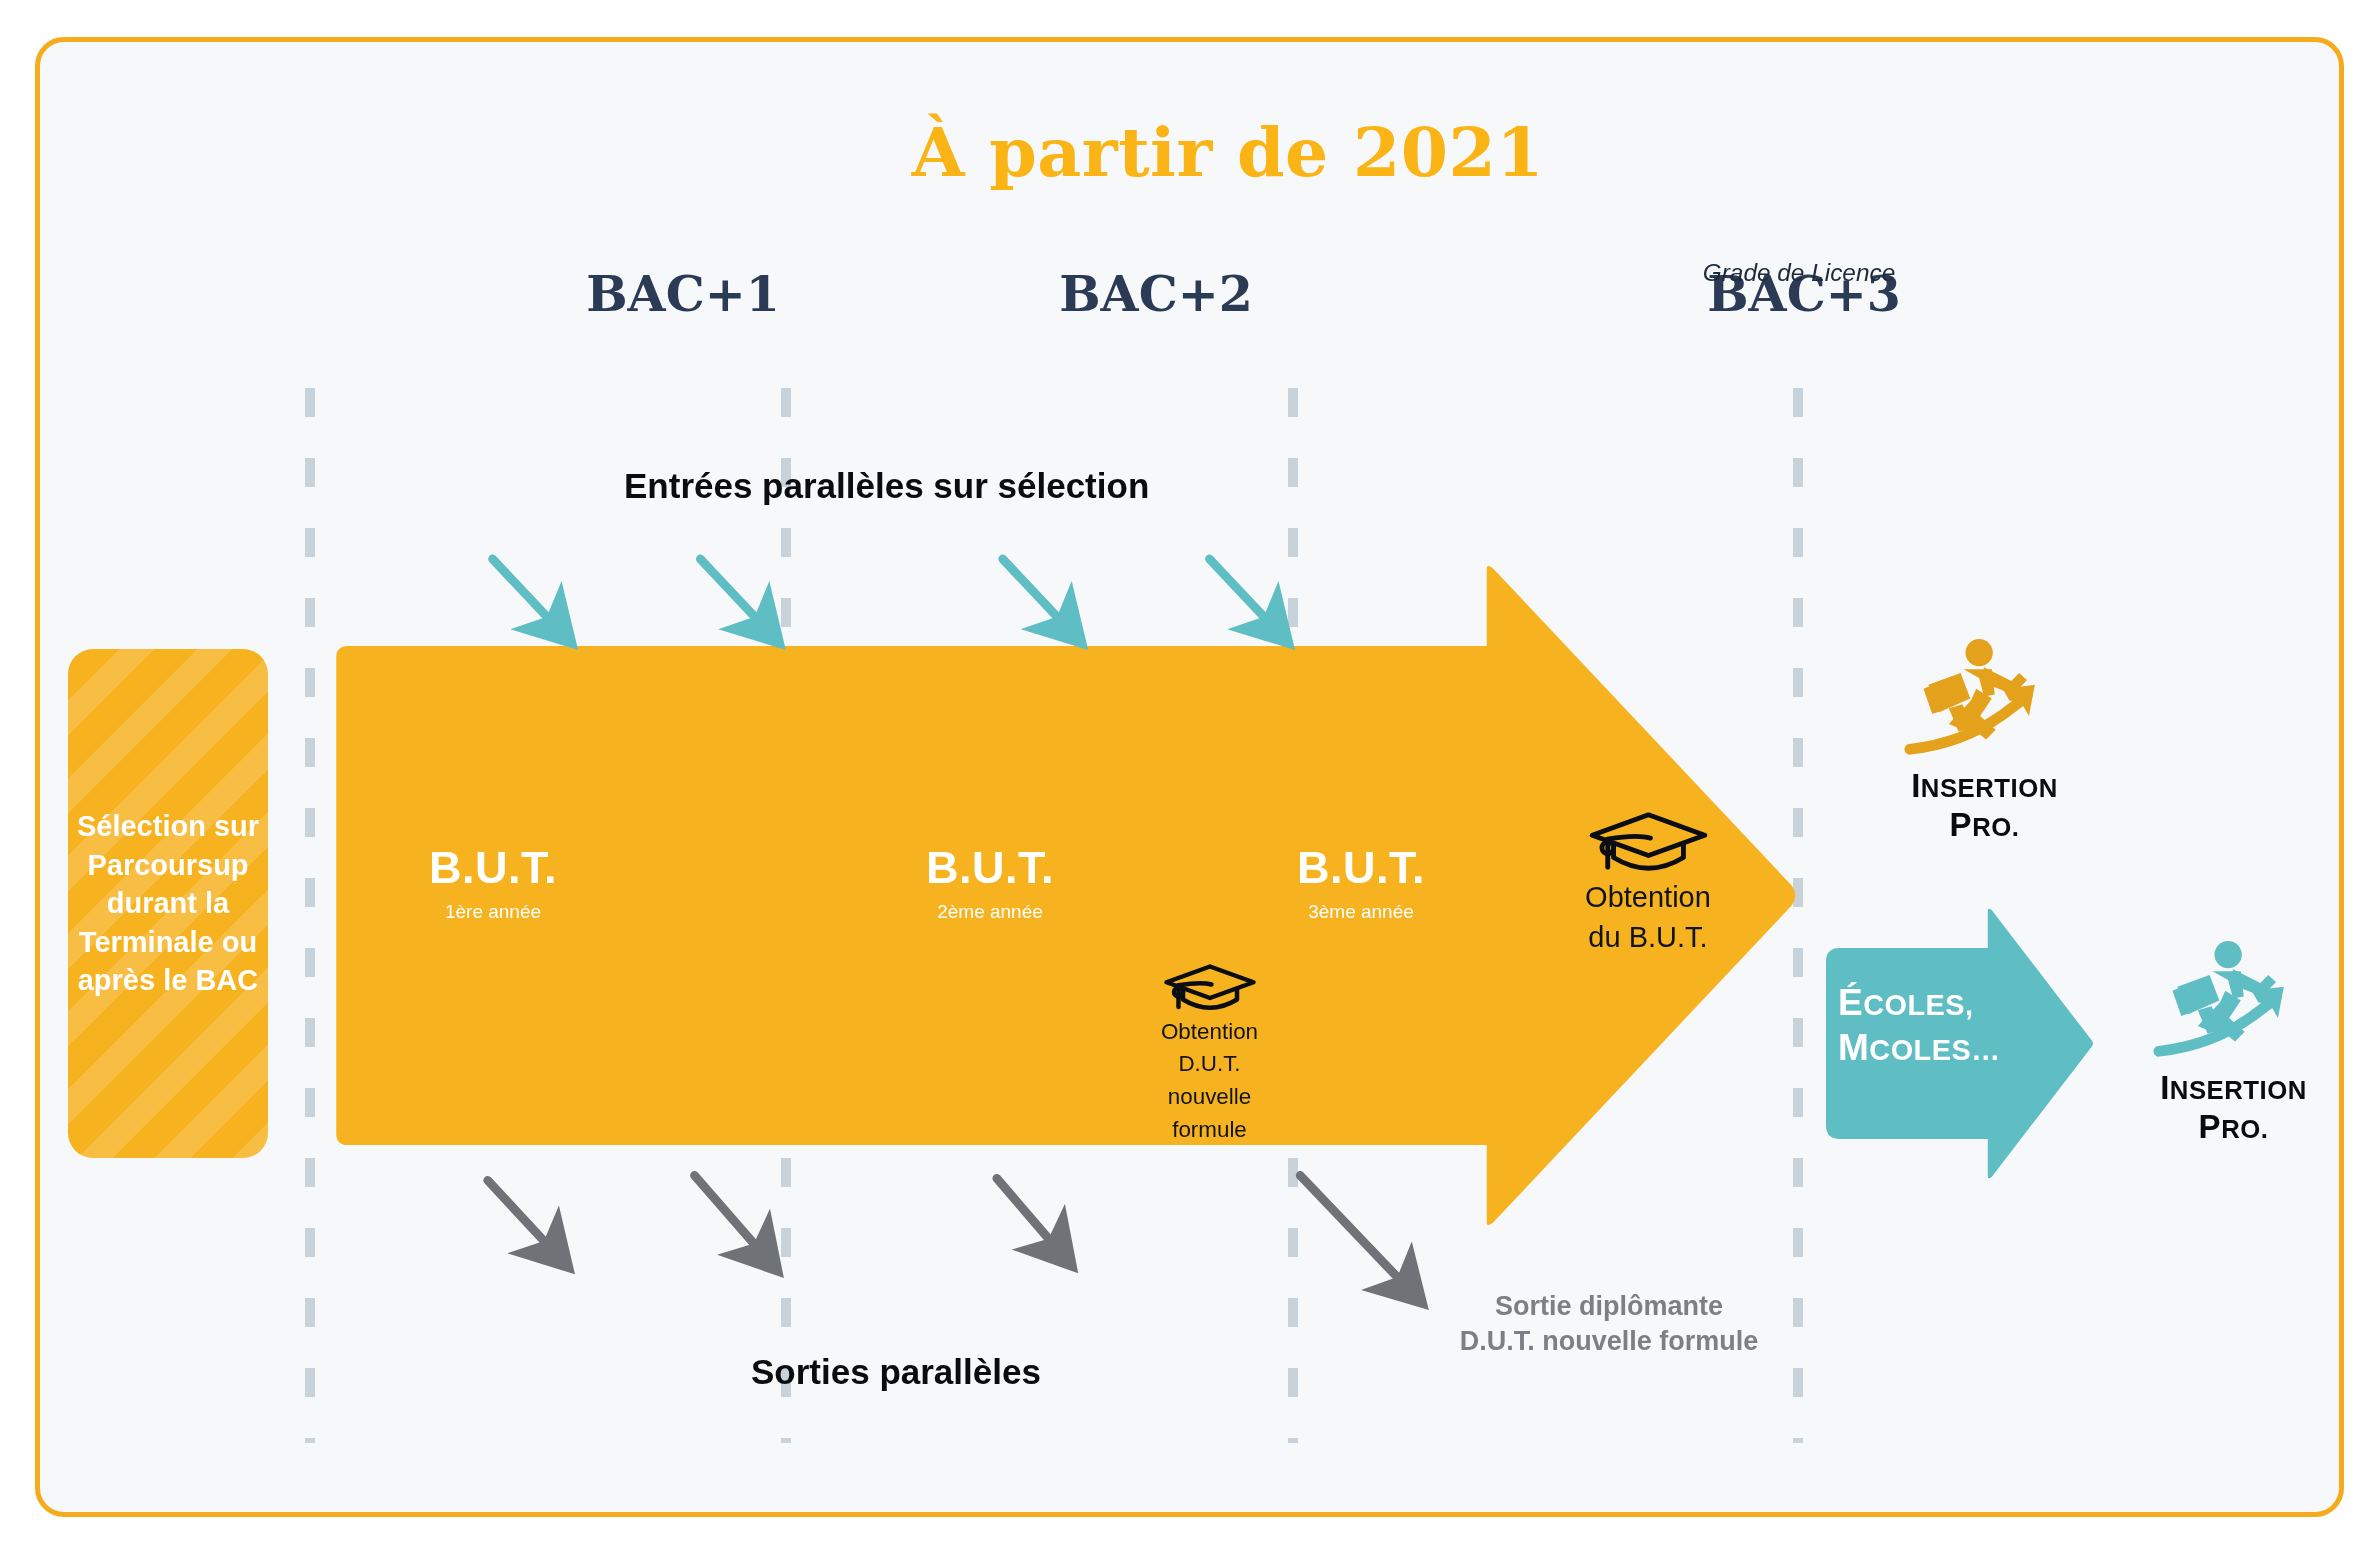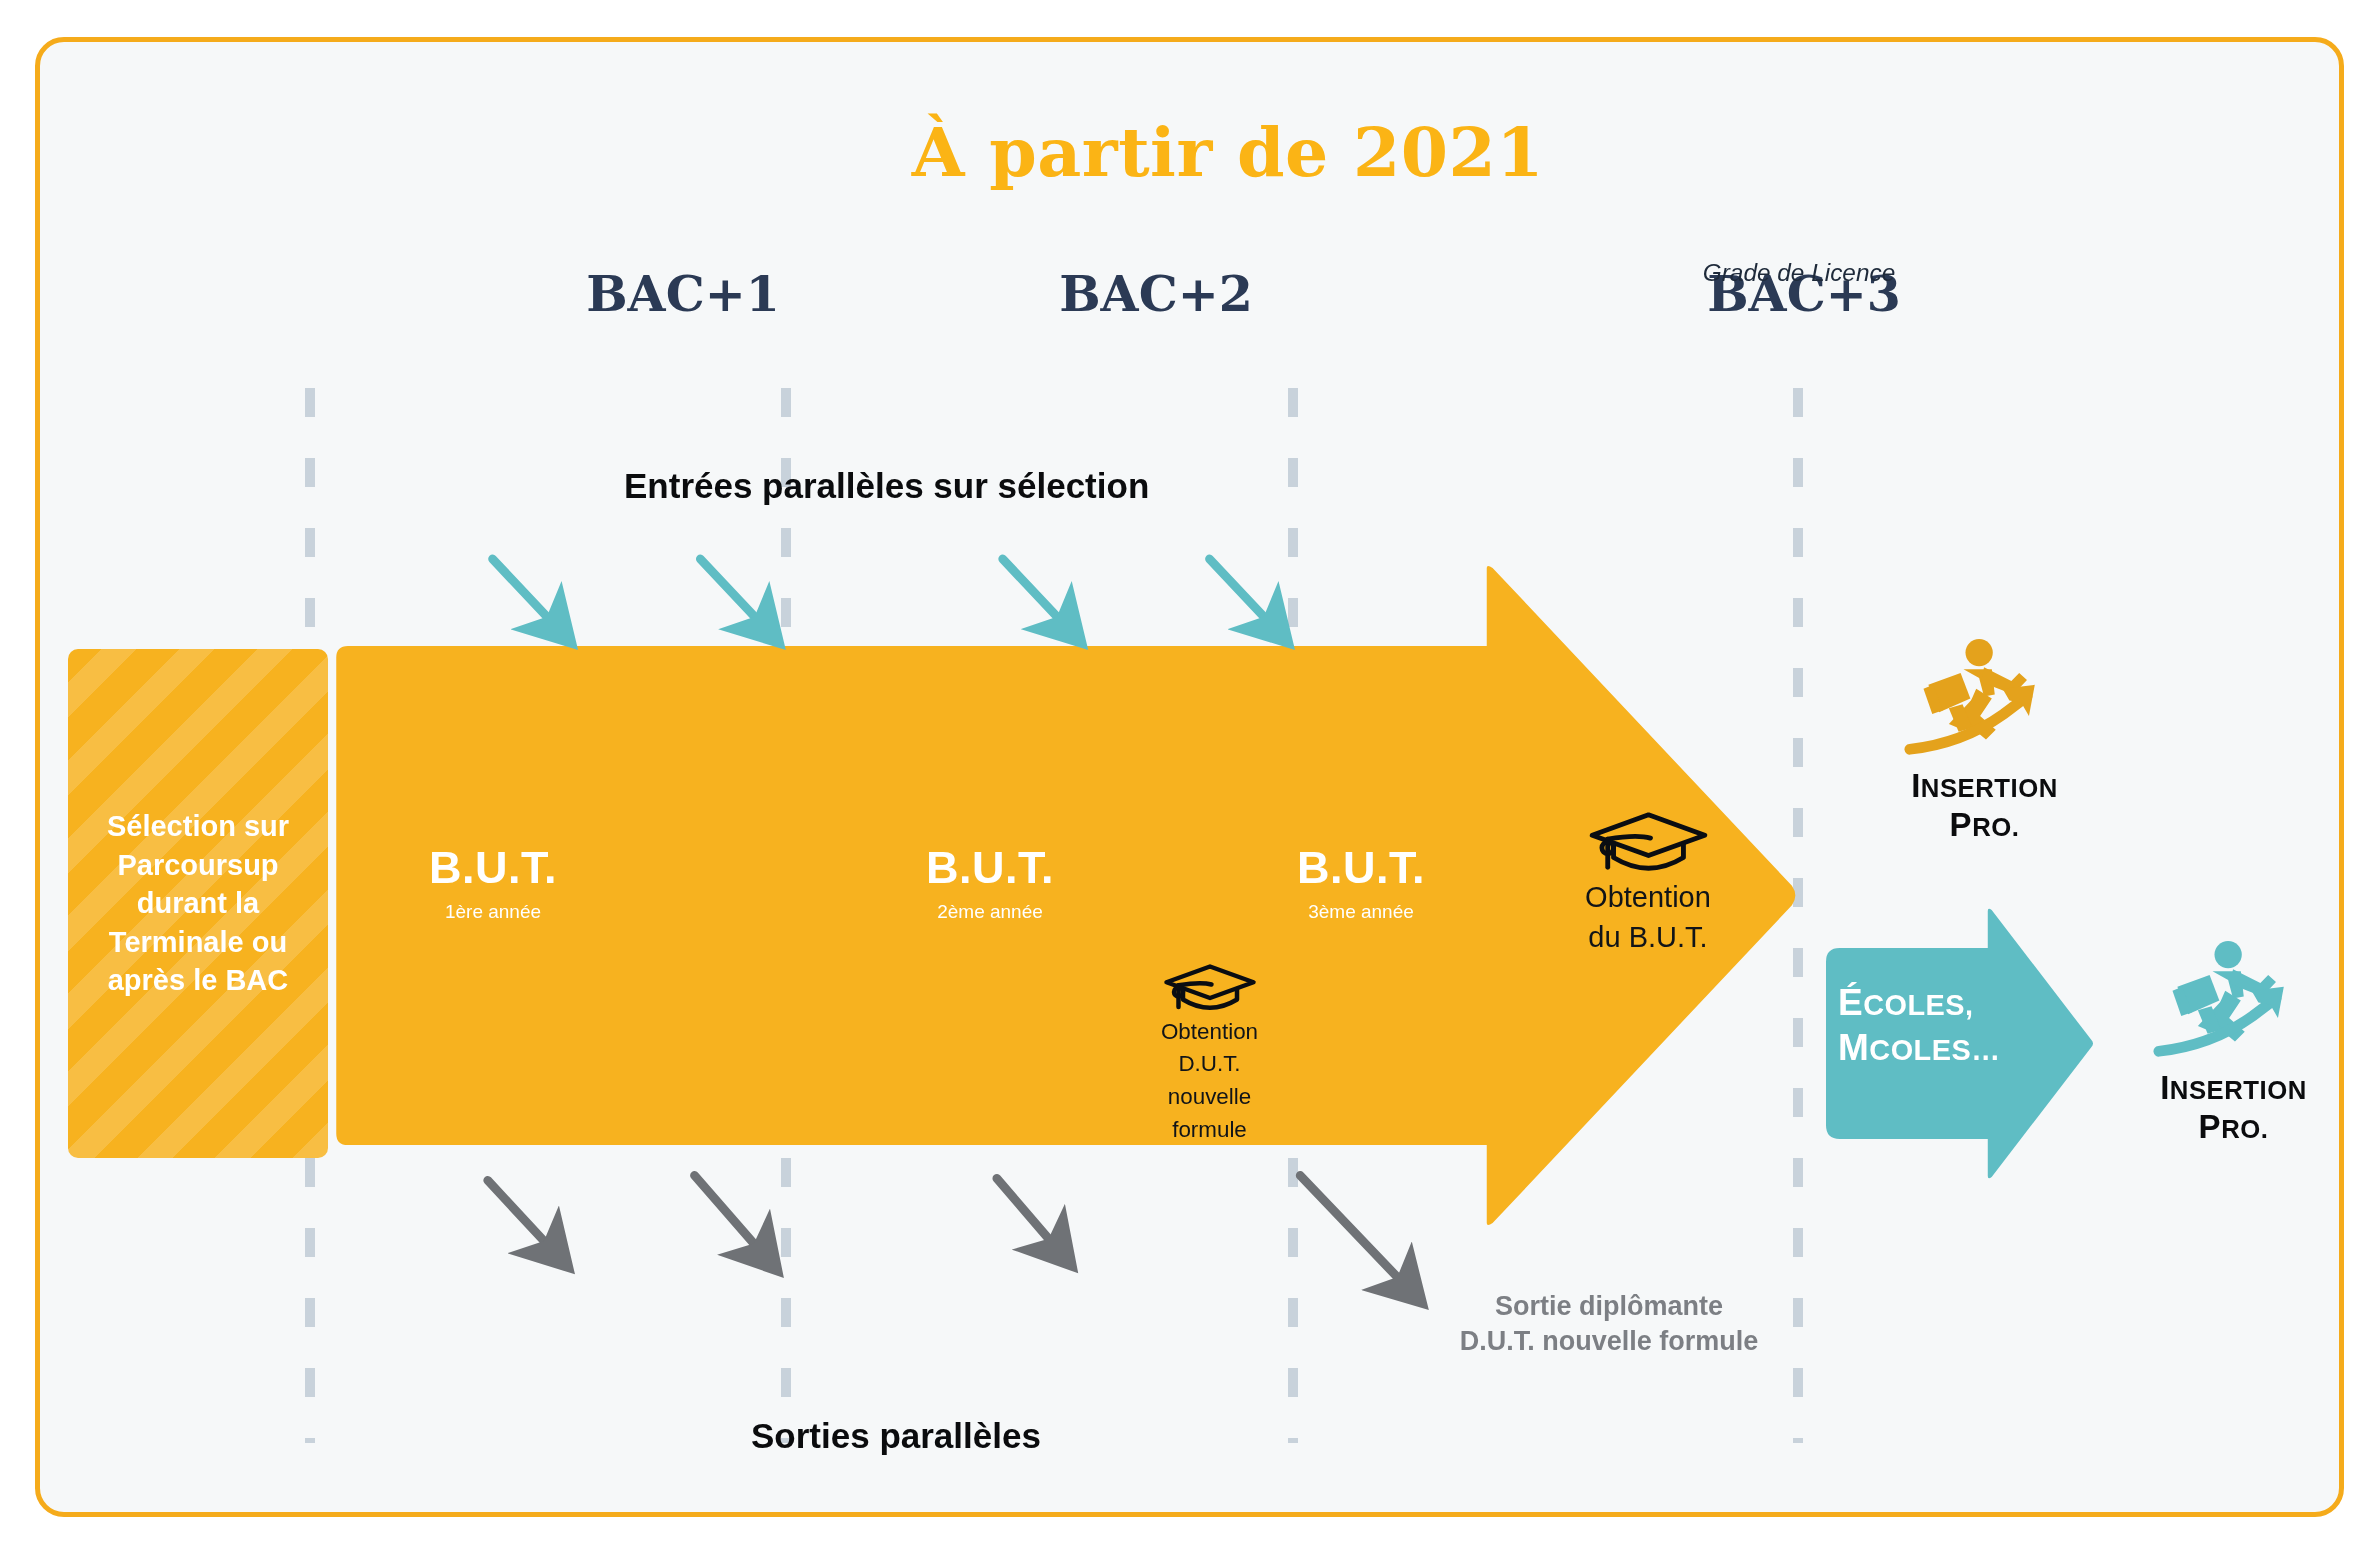--- a/index.html
+++ b/index.html
@@ -76,23 +76,23 @@
         rgba(0,0,0,0) 29px,
         rgba(0,0,0,0) 70px);
     background-size: 9.8px 70px;
     background-repeat: repeat-y;
   }
   
   #selection-box {
     position: absolute;
     left: 68px;
     top: 649px;
-    width: 260px;
+    width: 200px;
     height: 509px;
-    border-radius: 10px;
+    border-radius: 25px;
     overflow: hidden;
     background-color: #F7B21F;
     background-image: repeating-linear-gradient(
         -45deg,
         rgba(255,255,255,0.16) 0px,
         rgba(255,255,255,0.16) 25px,
         rgba(255,255,255,0.0) 25px,
         rgba(255,255,255,0.0) 55px);
     display: flex;
     align-items: center;
@@ -168,21 +168,21 @@
     left: 624px;
     top: 466px;
     font-size: 35px;
     font-weight: bold;
     color: #0B0C0E;
     white-space: nowrap;
   }
   #sorties-label {
     position: absolute;
     left: 751px;
-    top: 1416px;
+    top: 1352px;
     font-size: 35px;
     font-weight: bold;
     color: #0B0C0E;
     white-space: nowrap;
   }
   #sortie-diplomante {
     position: absolute;
     left: 1414px;
     top: 1289px;
     width: 390px;

